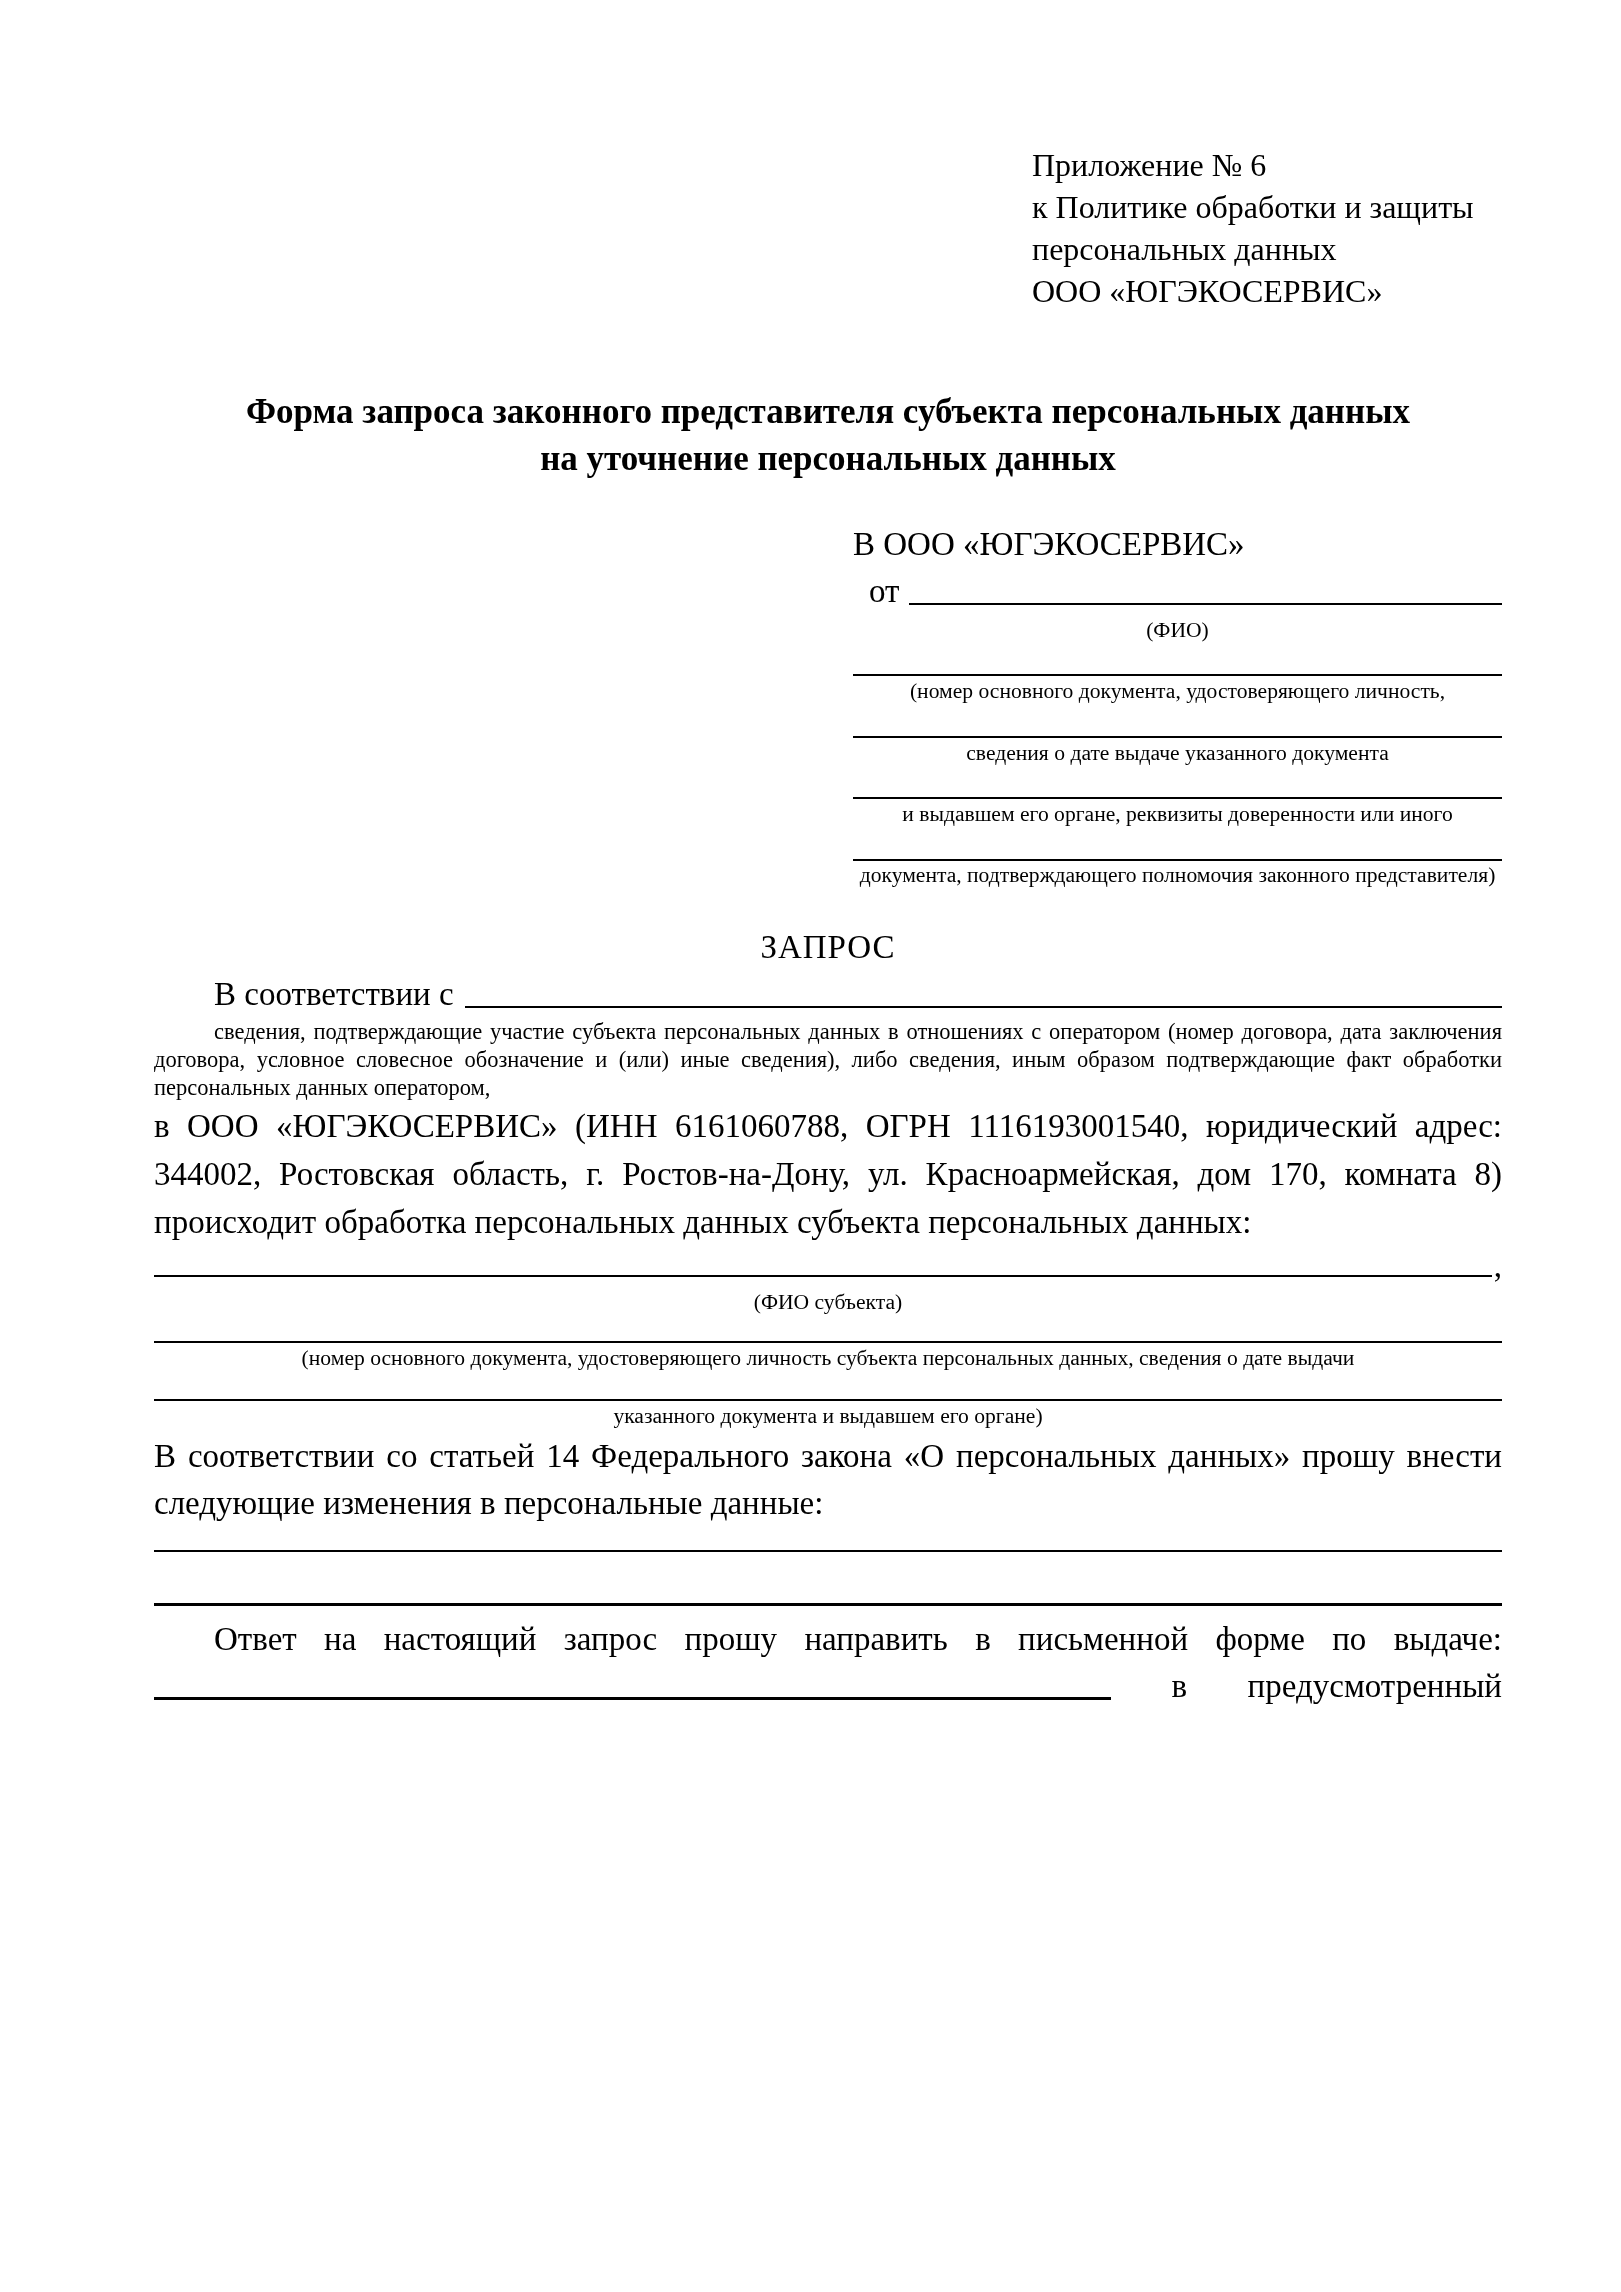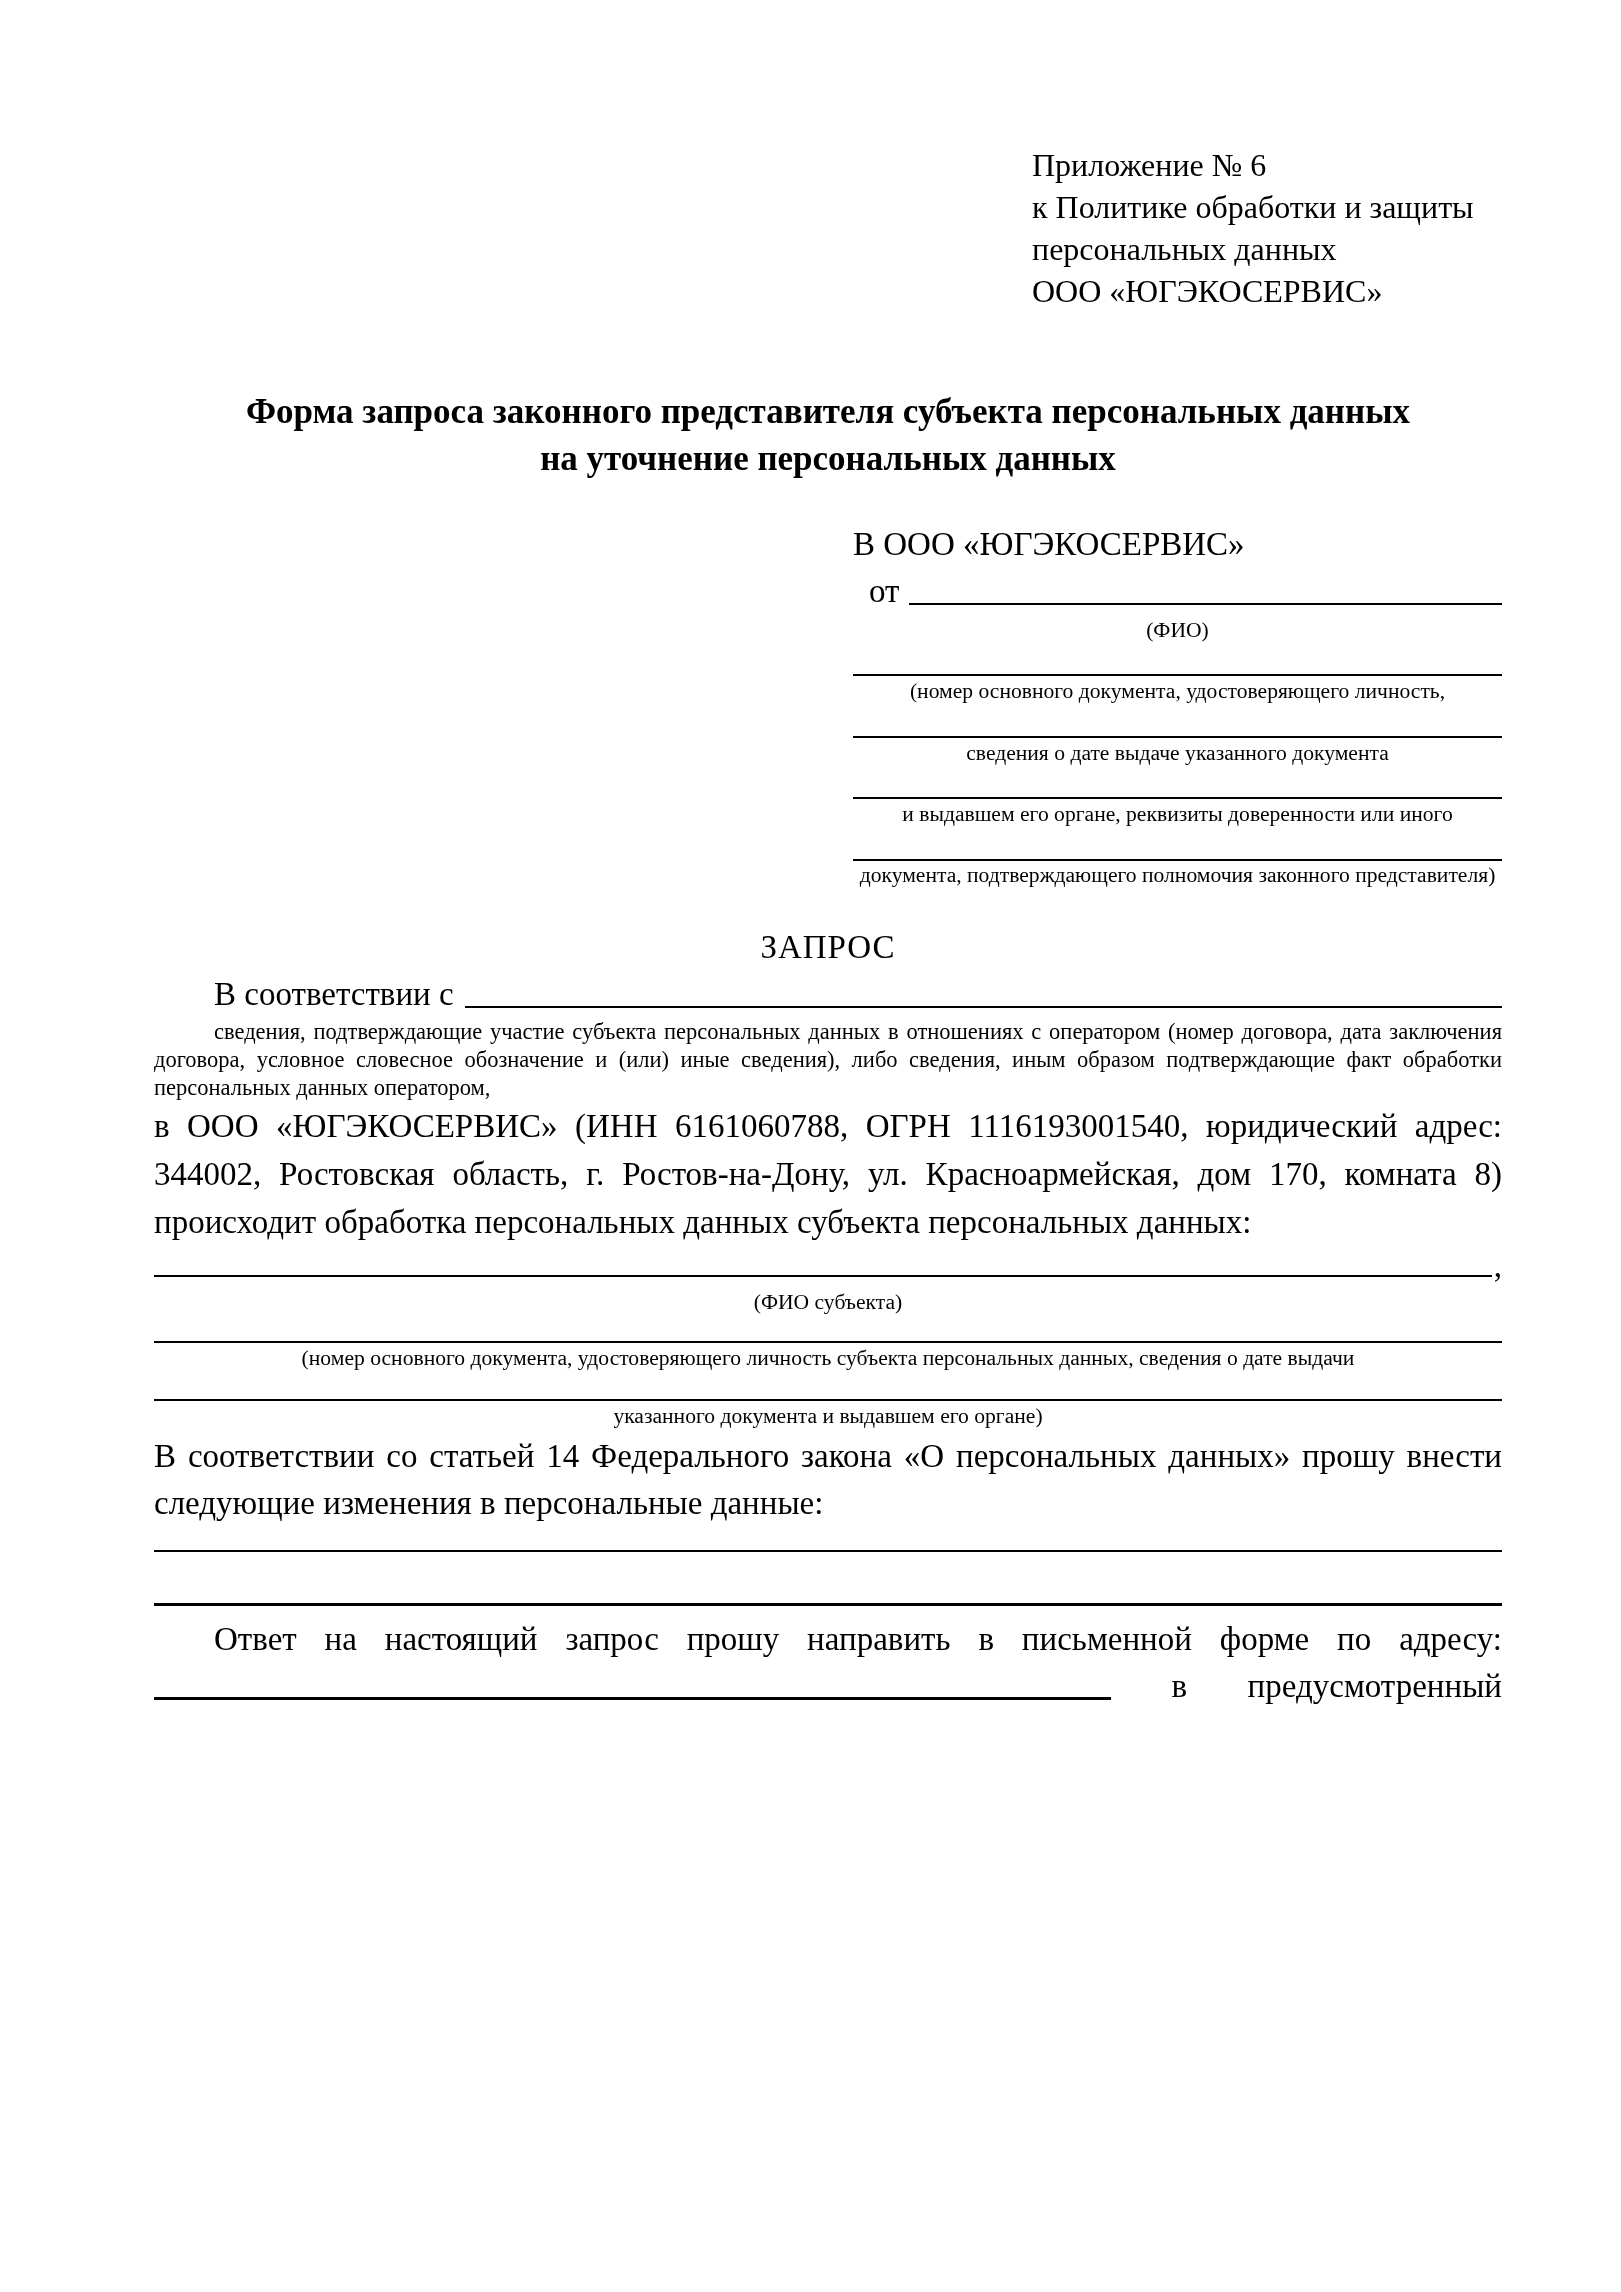--- a/index.html
+++ b/index.html
@@ -165,21 +165,21 @@
   <div class="cap">(номер основного документа, удостоверяющего личность субъекта персональных данных, сведения о дате выдачи</div>
 
   <div class="rule blankrule-2"></div>
   <div class="cap">указанного документа и выдавшем его органе)</div>
 
   <div class="par lawpar">В соответствии со статьей 14 Федерального закона «О персональных данных» прошу внести следующие изменения в персональные данные:</div>
 
   <div class="rule blankrule-3"></div>
   <div class="rule blankrule-4"></div>
 
-  <div class="replysentence">Ответ на настоящий запрос прошу направить в письменной форме по адресу:</div>
+  <div class="replysentence">Ответ на настоящий запрос прошу направить в письменной форме по выдаче:</div>
   <div class="replyrow">
     <span class="line"></span>
     <span>в</span>
     <span>предусмотренный</span>
   </div>
   <div>законом срок.</div>
 
   <div class="footer">
     <span>«___» ________20__г.</span>
     <span class="sig">

